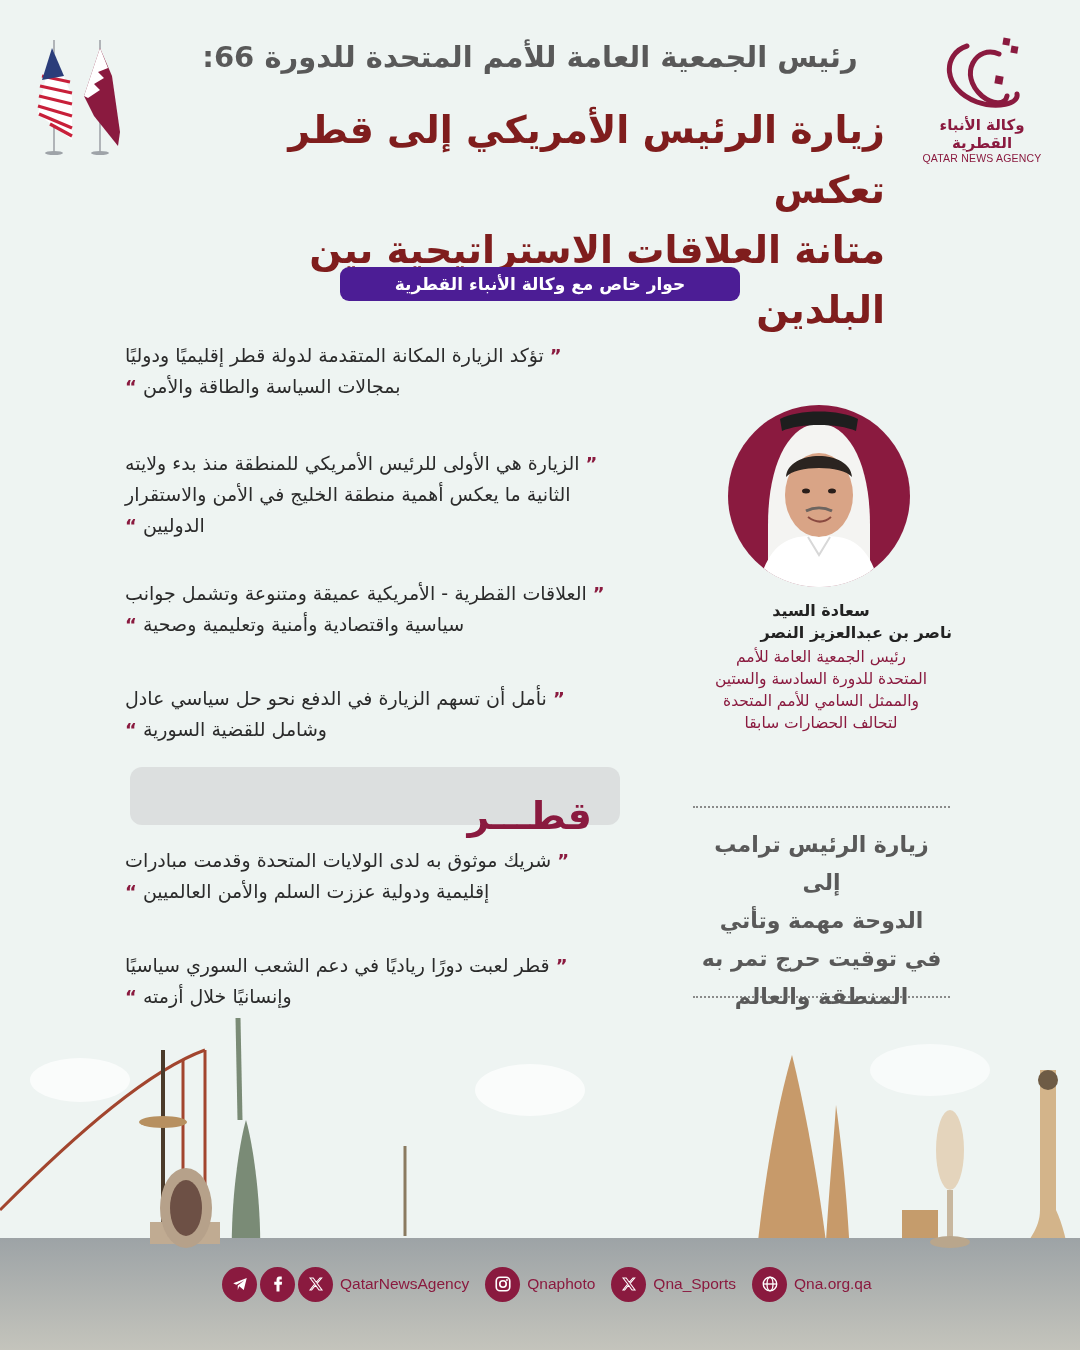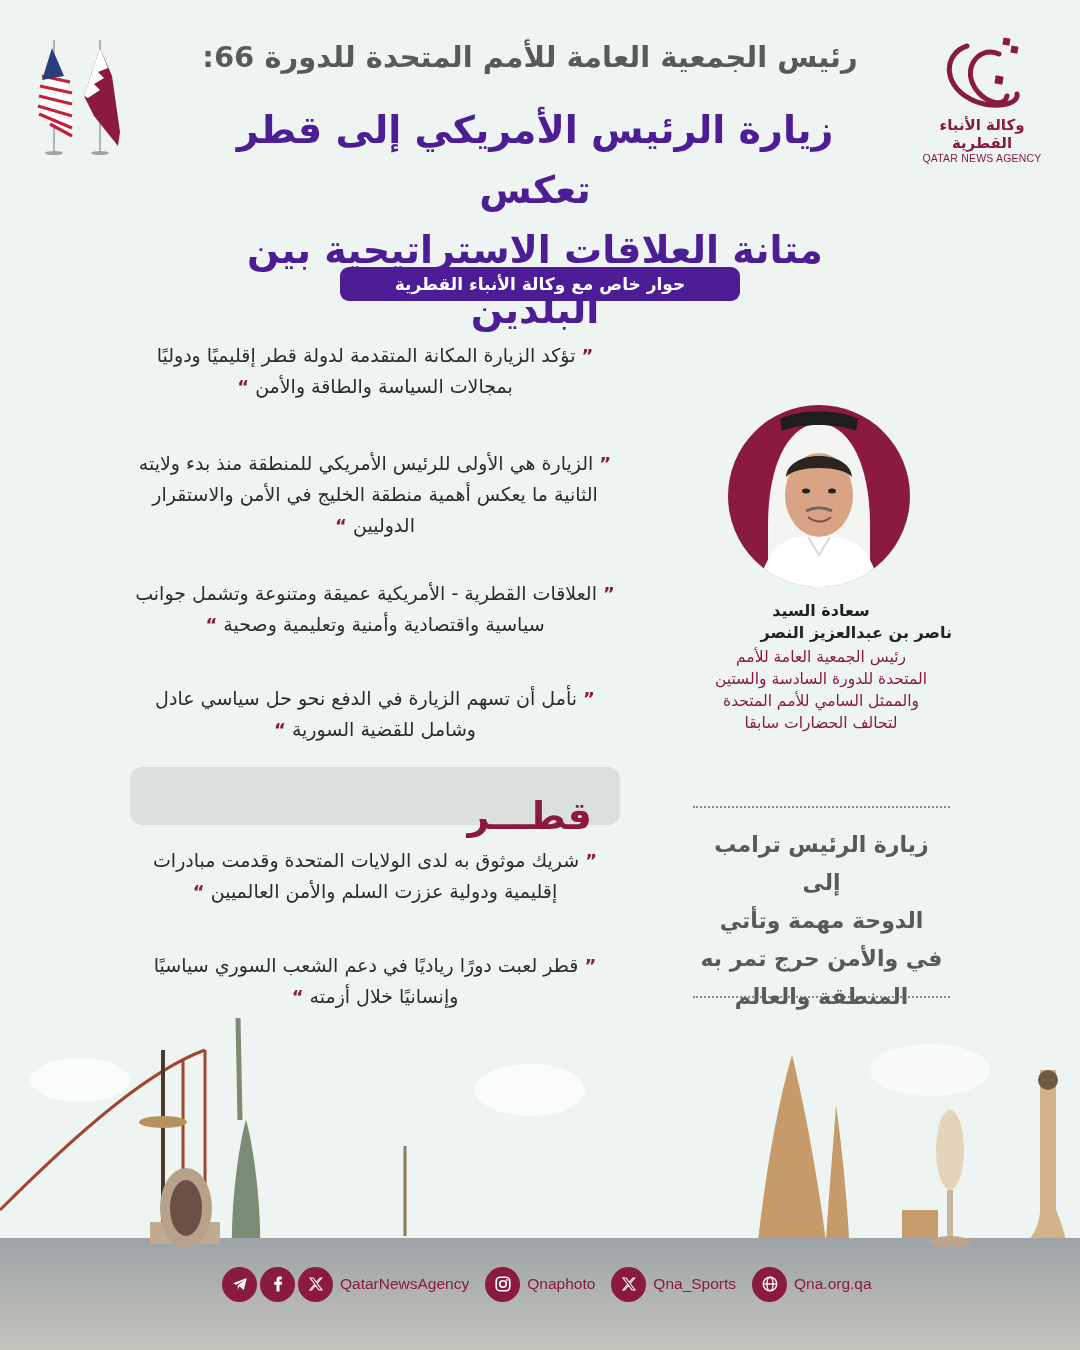--- a/index.html
+++ b/index.html
@@ -19,32 +19,32 @@
     .logo .en { color: #8a1a3f; font-size: 10.5px; font-weight: normal; font-family: "Liberation Sans", sans-serif; letter-spacing: 0.2px; direction: ltr; }
 
     .flags { position: absolute; left: 30px; top: 36px; width: 100px; height: 120px; }
 
     .kicker {
       position: absolute; right: 205px; top: 40px; width: 690px;
       text-align: center; color: #595959; font-size: 29px; font-weight: bold; white-space: nowrap;
     }
     .headline {
       position: absolute; right: 195px; top: 100px; width: 700px;
-      text-align: center; color: #4c1d95; font-size: 38px; font-weight: bold; line-height: 60px;
+      text-align: right; color: #7f1d1d; font-size: 38px; font-weight: bold; line-height: 60px;
     }
 
     .pill {
       position: absolute; left: 340px; top: 267px; width: 400px; height: 34px;
       background: #4c1d95; border-radius: 9px; color: #fff;
       font-size: 17px; font-weight: bold; text-align: center; line-height: 34px;
     }
 
     
     .quotes { position: absolute; left: 125px; width: 500px; right: auto; }
-    .quote { font-size: 19px; line-height: 31px; color: #2b2b2b; text-align: center; }
+    .quote { font-size: 19px; line-height: 31px; color: #2b2b2b; text-align: left; }
     .qm { color: #8a1a3f; font-weight: bold; font-size: 18px; letter-spacing: -2px; }
 
     .q1 { top: 340px; }
     .q2 { top: 448px; }
     .q3 { top: 578px; }
     .q4 { top: 683px; }
     .q5 { top: 845px; }
     .q6 { top: 950px; }
 
     .qatar-bar {
@@ -164,21 +164,21 @@
       <div>رئيس الجمعية العامة للأمم</div>
       <div>المتحدة للدورة السادسة والستين</div>
       <div>والممثل السامي للأمم المتحدة</div>
       <div>لتحالف الحضارات سابقا</div>
     </div>
   </div>
 
   <div class="callout">
     <p>زيارة الرئيس ترامب إلى</p>
     <p>الدوحة مهمة وتأتي</p>
-    <p>في والأمن حرج تمر به</p>
+    <p>في توقيت حرج تمر به</p>
     <p>المنطقة والعالم</p>
   </div>
 
   <svg class="skyline" viewBox="0 0 1080 340">
     <defs>
       <linearGradient id="ground" x1="0" y1="0" x2="0" y2="1">
         <stop offset="0" stop-color="#9da3a6"></stop>
         <stop offset="1" stop-color="#c4c4bc"></stop>
       </linearGradient>
     </defs>

